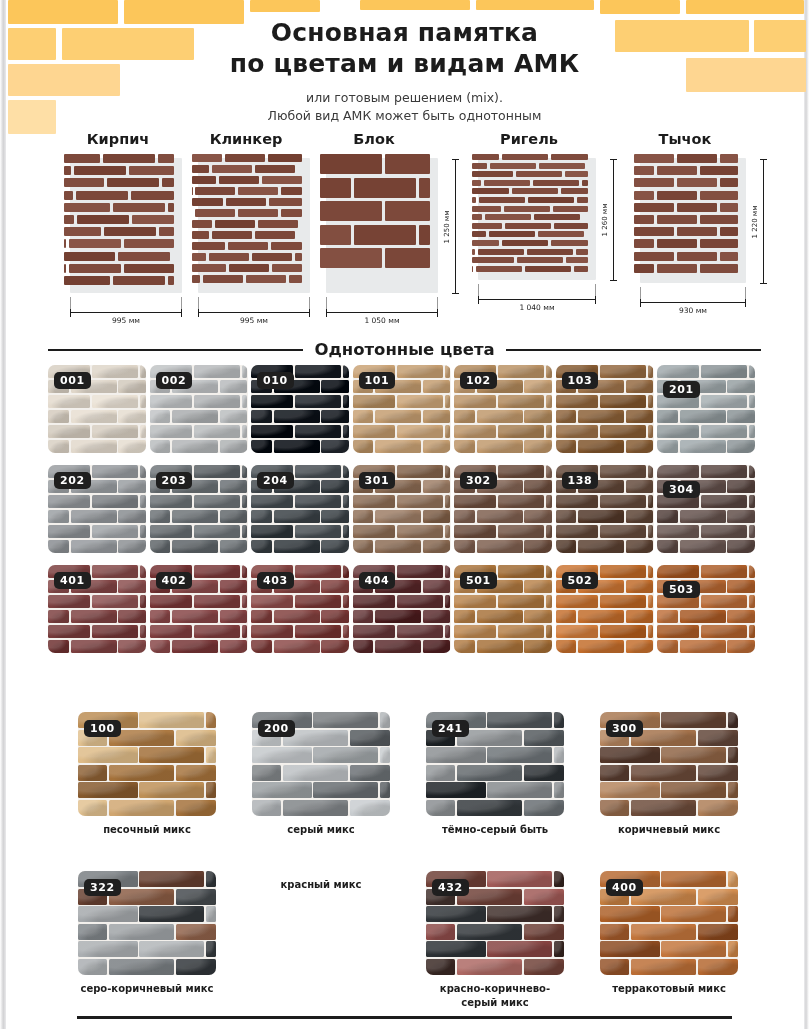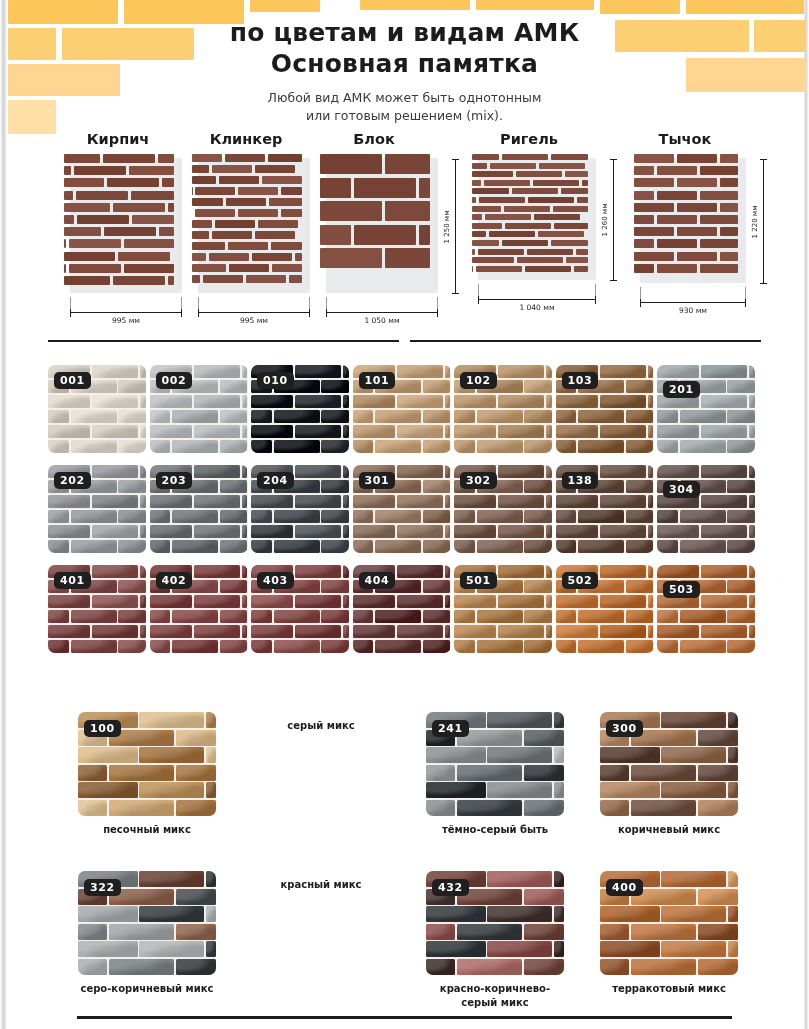--- a/index.html
+++ b/index.html
@@ -85,26 +85,26 @@
       <div class="deco" style="left: 686px; top: 0px; width: 118px; height: 14px; background: rgb(252, 198, 90);"></div>
       <div class="deco" style="left: 615px; top: 20px; width: 134px; height: 32px; background: rgb(253, 207, 115);"></div>
       <div class="deco" style="left: 754px; top: 20px; width: 52px; height: 32px; background: rgb(253, 207, 115);"></div>
       <div class="deco" style="left: 686px; top: 58px; width: 120px; height: 34px; background: rgb(254, 214, 145);"></div>
       <div class="deco" style="left: 360px; top: 0px; width: 110px; height: 10px; background: rgb(252, 198, 90);"></div>
       <div class="deco" style="left: 476px; top: 0px; width: 118px; height: 10px; background: rgb(252, 198, 90);"></div>
     </div>
 
   <div class="header">
     <div class="title">
+      <div>Основная памятка</div>
       <div>по цветам и видам АМК</div>
-      <div>Основная памятка</div>
     </div>
     <div class="subtitle">
+      <div>или готовым решением (mix).</div>
       <div>Любой вид АМК может быть однотонным</div>
-      <div>или готовым решением (mix).</div>
     </div>
   </div>
 
   <div class="types" id="types-row">
       <div class="type" style="left: 62px; width: 148px;">
         <div class="type-name" style="width: 112px;">Кирпич</div>
         <div class="panel-wrap" style="width: 148px; height: 145px;">
           <div class="panel-bg" style="left: 8px; top: 4px; width: 112px; height: 135px;"></div>
           <div class="panel-tex" style="left: 0px; top: 0px; width: 126px; height: 135px;">
             <div class="tbrick" style="left: 2px; top: 0px; width: 35.8032px; height: 9px; background: rgb(125, 73, 59);"></div>
@@ -357,20 +357,21 @@
       <div class="ext-r"></div>
       <div class="line"></div>
       <div class="cap-l"></div>
       <div class="cap-r"></div>
         <div class="lbl">930 мм</div>
       </div>
     </div>
 
   <div class="sect" style="top:340px;">
     <div class="rule"></div>
+    <div class="txt">Однотонные цвета</div>
     <div class="rule"></div>
   </div>
 
   <div class="grid" id="solid-grid" style="left:48px; top:365px;">
       <div class="sw" style="left: 0px; top: 0px; width: 98px;">
         <div class="sw-tile" style="width: 98px; height: 88px; background: rgb(243, 240, 236);">
           <div class="brick" style="left: 0px; top: 0px; width: 42.3752px; height: 13.3333px; background: radial-gradient(at 25% 20%, rgba(255, 255, 255, 0.16) 0px, rgba(255, 255, 255, 0.16) 35%, transparent 60%), radial-gradient(at 75% 80%, rgba(0, 0, 0, 0.13) 0px, rgba(0, 0, 0, 0.13) 40%, transparent 65%) rgb(216, 207, 194);"></div>
           <div class="brick" style="left: 44.1752px; top: 0px; width: 46.06px; height: 13.3333px; background: radial-gradient(at 25% 20%, rgba(255, 255, 255, 0.16) 0px, rgba(255, 255, 255, 0.16) 35%, transparent 60%), radial-gradient(at 75% 80%, rgba(0, 0, 0, 0.13) 0px, rgba(0, 0, 0, 0.13) 40%, transparent 65%) rgb(222, 213, 200);"></div>
           <div class="brick" style="left: 92.0352px; top: 0px; width: 5.9648px; height: 13.3333px; background: radial-gradient(at 25% 20%, rgba(255, 255, 255, 0.16) 0px, rgba(255, 255, 255, 0.16) 35%, transparent 60%), radial-gradient(at 75% 80%, rgba(0, 0, 0, 0.13) 0px, rgba(0, 0, 0, 0.13) 40%, transparent 65%) rgb(208, 199, 186);"></div>
           <div class="brick" style="left: 0px; top: 14.9333px; width: 20.727px; height: 13.3333px; background: radial-gradient(at 25% 20%, rgba(255, 255, 255, 0.16) 0px, rgba(255, 255, 255, 0.16) 35%, transparent 60%), radial-gradient(at 75% 80%, rgba(0, 0, 0, 0.13) 0px, rgba(0, 0, 0, 0.13) 40%, transparent 65%) rgb(211, 202, 189);"></div>
@@ -873,20 +874,41 @@
           <div class="brick" style="left: 61.4712px; top: 70.4px; width: 64.86px; height: 16px; background: radial-gradient(at 25% 20%, rgba(255, 255, 255, 0.16) 0px, rgba(255, 255, 255, 0.16) 35%, transparent 60%), radial-gradient(at 75% 80%, rgba(0, 0, 0, 0.13) 0px, rgba(0, 0, 0, 0.13) 40%, transparent 65%) rgb(189, 143, 86);"></div>
           <div class="brick" style="left: 128.131px; top: 70.4px; width: 9.8688px; height: 16px; background: radial-gradient(at 25% 20%, rgba(255, 255, 255, 0.16) 0px, rgba(255, 255, 255, 0.16) 35%, transparent 60%), radial-gradient(at 75% 80%, rgba(0, 0, 0, 0.13) 0px, rgba(0, 0, 0, 0.13) 40%, transparent 65%) rgb(137, 92, 48);"></div>
           <div class="brick" style="left: 0px; top: 88px; width: 29.187px; height: 16px; background: radial-gradient(at 25% 20%, rgba(255, 255, 255, 0.16) 0px, rgba(255, 255, 255, 0.16) 35%, transparent 60%), radial-gradient(at 75% 80%, rgba(0, 0, 0, 0.13) 0px, rgba(0, 0, 0, 0.13) 40%, transparent 65%) rgb(225, 193, 144);"></div>
           <div class="brick" style="left: 30.987px; top: 88px; width: 64.86px; height: 16px; background: radial-gradient(at 25% 20%, rgba(255, 255, 255, 0.16) 0px, rgba(255, 255, 255, 0.16) 35%, transparent 60%), radial-gradient(at 75% 80%, rgba(0, 0, 0, 0.13) 0px, rgba(0, 0, 0, 0.13) 40%, transparent 65%) rgb(208, 166, 112);"></div>
           <div class="brick" style="left: 97.647px; top: 88px; width: 40.353px; height: 16px; background: radial-gradient(at 25% 20%, rgba(255, 255, 255, 0.16) 0px, rgba(255, 255, 255, 0.16) 35%, transparent 60%), radial-gradient(at 75% 80%, rgba(0, 0, 0, 0.13) 0px, rgba(0, 0, 0, 0.13) 40%, transparent 65%) rgb(163, 112, 57);"></div>
           <div class="badge" style="left: 6px; top: 8px; min-width: 34px; height: 17px; padding: 0px 6px;">100</div>
         </div>
         <div class="cap">песочный микс</div>
       </div>
       <div class="sw" style="left: 204px; top: 0px; width: 138px;">
+        <div class="sw-tile" style="width: 138px; height: 104px; background: rgb(243, 240, 236);">
+          <div class="brick" style="left: 0px; top: 0px; width: 59.6712px; height: 16px; background: radial-gradient(at 25% 20%, rgba(255, 255, 255, 0.16) 0px, rgba(255, 255, 255, 0.16) 35%, transparent 60%), radial-gradient(at 75% 80%, rgba(0, 0, 0, 0.13) 0px, rgba(0, 0, 0, 0.13) 40%, transparent 65%) rgb(116, 121, 125);"></div>
+          <div class="brick" style="left: 61.4712px; top: 0px; width: 64.86px; height: 16px; background: radial-gradient(at 25% 20%, rgba(255, 255, 255, 0.16) 0px, rgba(255, 255, 255, 0.16) 35%, transparent 60%), radial-gradient(at 75% 80%, rgba(0, 0, 0, 0.13) 0px, rgba(0, 0, 0, 0.13) 40%, transparent 65%) rgb(120, 124, 127);"></div>
+          <div class="brick" style="left: 128.131px; top: 0px; width: 9.8688px; height: 16px; background: radial-gradient(at 25% 20%, rgba(255, 255, 255, 0.16) 0px, rgba(255, 255, 255, 0.16) 35%, transparent 60%), radial-gradient(at 75% 80%, rgba(0, 0, 0, 0.13) 0px, rgba(0, 0, 0, 0.13) 40%, transparent 65%) rgb(178, 182, 185);"></div>
+          <div class="brick" style="left: 0px; top: 17.6px; width: 29.187px; height: 16px; background: radial-gradient(at 25% 20%, rgba(255, 255, 255, 0.16) 0px, rgba(255, 255, 255, 0.16) 35%, transparent 60%), radial-gradient(at 75% 80%, rgba(0, 0, 0, 0.13) 0px, rgba(0, 0, 0, 0.13) 40%, transparent 65%) rgb(200, 204, 207);"></div>
+          <div class="brick" style="left: 30.987px; top: 17.6px; width: 64.86px; height: 16px; background: radial-gradient(at 25% 20%, rgba(255, 255, 255, 0.16) 0px, rgba(255, 255, 255, 0.16) 35%, transparent 60%), radial-gradient(at 75% 80%, rgba(0, 0, 0, 0.13) 0px, rgba(0, 0, 0, 0.13) 40%, transparent 65%) rgb(189, 193, 196);"></div>
+          <div class="brick" style="left: 97.647px; top: 17.6px; width: 40.353px; height: 16px; background: radial-gradient(at 25% 20%, rgba(255, 255, 255, 0.16) 0px, rgba(255, 255, 255, 0.16) 35%, transparent 60%), radial-gradient(at 75% 80%, rgba(0, 0, 0, 0.13) 0px, rgba(0, 0, 0, 0.13) 40%, transparent 65%) rgb(84, 89, 93);"></div>
+          <div class="brick" style="left: 0px; top: 35.2px; width: 59.6712px; height: 16px; background: radial-gradient(at 25% 20%, rgba(255, 255, 255, 0.16) 0px, rgba(255, 255, 255, 0.16) 35%, transparent 60%), radial-gradient(at 75% 80%, rgba(0, 0, 0, 0.13) 0px, rgba(0, 0, 0, 0.13) 40%, transparent 65%) rgb(196, 200, 203);"></div>
+          <div class="brick" style="left: 61.4712px; top: 35.2px; width: 64.86px; height: 16px; background: radial-gradient(at 25% 20%, rgba(255, 255, 255, 0.16) 0px, rgba(255, 255, 255, 0.16) 35%, transparent 60%), radial-gradient(at 75% 80%, rgba(0, 0, 0, 0.13) 0px, rgba(0, 0, 0, 0.13) 40%, transparent 65%) rgb(160, 165, 168);"></div>
+          <div class="brick" style="left: 128.131px; top: 35.2px; width: 9.8688px; height: 16px; background: radial-gradient(at 25% 20%, rgba(255, 255, 255, 0.16) 0px, rgba(255, 255, 255, 0.16) 35%, transparent 60%), radial-gradient(at 75% 80%, rgba(0, 0, 0, 0.13) 0px, rgba(0, 0, 0, 0.13) 40%, transparent 65%) rgb(201, 205, 208);"></div>
+          <div class="brick" style="left: 0px; top: 52.8px; width: 29.187px; height: 16px; background: radial-gradient(at 25% 20%, rgba(255, 255, 255, 0.16) 0px, rgba(255, 255, 255, 0.16) 35%, transparent 60%), radial-gradient(at 75% 80%, rgba(0, 0, 0, 0.13) 0px, rgba(0, 0, 0, 0.13) 40%, transparent 65%) rgb(129, 133, 136);"></div>
+          <div class="brick" style="left: 30.987px; top: 52.8px; width: 64.86px; height: 16px; background: radial-gradient(at 25% 20%, rgba(255, 255, 255, 0.16) 0px, rgba(255, 255, 255, 0.16) 35%, transparent 60%), radial-gradient(at 75% 80%, rgba(0, 0, 0, 0.13) 0px, rgba(0, 0, 0, 0.13) 40%, transparent 65%) rgb(188, 192, 195);"></div>
+          <div class="brick" style="left: 97.647px; top: 52.8px; width: 40.353px; height: 16px; background: radial-gradient(at 25% 20%, rgba(255, 255, 255, 0.16) 0px, rgba(255, 255, 255, 0.16) 35%, transparent 60%), radial-gradient(at 75% 80%, rgba(0, 0, 0, 0.13) 0px, rgba(0, 0, 0, 0.13) 40%, transparent 65%) rgb(106, 111, 115);"></div>
+          <div class="brick" style="left: 0px; top: 70.4px; width: 59.6712px; height: 16px; background: radial-gradient(at 25% 20%, rgba(255, 255, 255, 0.16) 0px, rgba(255, 255, 255, 0.16) 35%, transparent 60%), radial-gradient(at 75% 80%, rgba(0, 0, 0, 0.13) 0px, rgba(0, 0, 0, 0.13) 40%, transparent 65%) rgb(153, 158, 161);"></div>
+          <div class="brick" style="left: 61.4712px; top: 70.4px; width: 64.86px; height: 16px; background: radial-gradient(at 25% 20%, rgba(255, 255, 255, 0.16) 0px, rgba(255, 255, 255, 0.16) 35%, transparent 60%), radial-gradient(at 75% 80%, rgba(0, 0, 0, 0.13) 0px, rgba(0, 0, 0, 0.13) 40%, transparent 65%) rgb(103, 108, 112);"></div>
+          <div class="brick" style="left: 128.131px; top: 70.4px; width: 9.8688px; height: 16px; background: radial-gradient(at 25% 20%, rgba(255, 255, 255, 0.16) 0px, rgba(255, 255, 255, 0.16) 35%, transparent 60%), radial-gradient(at 75% 80%, rgba(0, 0, 0, 0.13) 0px, rgba(0, 0, 0, 0.13) 40%, transparent 65%) rgb(93, 98, 102);"></div>
+          <div class="brick" style="left: 0px; top: 88px; width: 29.187px; height: 16px; background: radial-gradient(at 25% 20%, rgba(255, 255, 255, 0.16) 0px, rgba(255, 255, 255, 0.16) 35%, transparent 60%), radial-gradient(at 75% 80%, rgba(0, 0, 0, 0.13) 0px, rgba(0, 0, 0, 0.13) 40%, transparent 65%) rgb(174, 178, 181);"></div>
+          <div class="brick" style="left: 30.987px; top: 88px; width: 64.86px; height: 16px; background: radial-gradient(at 25% 20%, rgba(255, 255, 255, 0.16) 0px, rgba(255, 255, 255, 0.16) 35%, transparent 60%), radial-gradient(at 75% 80%, rgba(0, 0, 0, 0.13) 0px, rgba(0, 0, 0, 0.13) 40%, transparent 65%) rgb(128, 132, 135);"></div>
+          <div class="brick" style="left: 97.647px; top: 88px; width: 40.353px; height: 16px; background: radial-gradient(at 25% 20%, rgba(255, 255, 255, 0.16) 0px, rgba(255, 255, 255, 0.16) 35%, transparent 60%), radial-gradient(at 75% 80%, rgba(0, 0, 0, 0.13) 0px, rgba(0, 0, 0, 0.13) 40%, transparent 65%) rgb(200, 204, 207);"></div>
+          <div class="badge" style="left: 6px; top: 8px; min-width: 34px; height: 17px; padding: 0px 6px;">200</div>
+        </div>
         <div class="cap">серый микс</div>
       </div>
       <div class="sw" style="left: 378px; top: 0px; width: 138px;">
         <div class="sw-tile" style="width: 138px; height: 104px; background: rgb(243, 240, 236);">
           <div class="brick" style="left: 0px; top: 0px; width: 59.6712px; height: 16px; background: radial-gradient(at 25% 20%, rgba(255, 255, 255, 0.16) 0px, rgba(255, 255, 255, 0.16) 35%, transparent 60%), radial-gradient(at 75% 80%, rgba(0, 0, 0, 0.13) 0px, rgba(0, 0, 0, 0.13) 40%, transparent 65%) rgb(113, 119, 123);"></div>
           <div class="brick" style="left: 61.4712px; top: 0px; width: 64.86px; height: 16px; background: radial-gradient(at 25% 20%, rgba(255, 255, 255, 0.16) 0px, rgba(255, 255, 255, 0.16) 35%, transparent 60%), radial-gradient(at 75% 80%, rgba(0, 0, 0, 0.13) 0px, rgba(0, 0, 0, 0.13) 40%, transparent 65%) rgb(80, 86, 90);"></div>
           <div class="brick" style="left: 128.131px; top: 0px; width: 9.8688px; height: 16px; background: radial-gradient(at 25% 20%, rgba(255, 255, 255, 0.16) 0px, rgba(255, 255, 255, 0.16) 35%, transparent 60%), radial-gradient(at 75% 80%, rgba(0, 0, 0, 0.13) 0px, rgba(0, 0, 0, 0.13) 40%, transparent 65%) rgb(53, 58, 62);"></div>
           <div class="brick" style="left: 0px; top: 17.6px; width: 29.187px; height: 16px; background: radial-gradient(at 25% 20%, rgba(255, 255, 255, 0.16) 0px, rgba(255, 255, 255, 0.16) 35%, transparent 60%), radial-gradient(at 75% 80%, rgba(0, 0, 0, 0.13) 0px, rgba(0, 0, 0, 0.13) 40%, transparent 65%) rgb(29, 34, 38);"></div>
           <div class="brick" style="left: 30.987px; top: 17.6px; width: 64.86px; height: 16px; background: radial-gradient(at 25% 20%, rgba(255, 255, 255, 0.16) 0px, rgba(255, 255, 255, 0.16) 35%, transparent 60%), radial-gradient(at 75% 80%, rgba(0, 0, 0, 0.13) 0px, rgba(0, 0, 0, 0.13) 40%, transparent 65%) rgb(147, 151, 154);"></div>
           <div class="brick" style="left: 97.647px; top: 17.6px; width: 40.353px; height: 16px; background: radial-gradient(at 25% 20%, rgba(255, 255, 255, 0.16) 0px, rgba(255, 255, 255, 0.16) 35%, transparent 60%), radial-gradient(at 75% 80%, rgba(0, 0, 0, 0.13) 0px, rgba(0, 0, 0, 0.13) 40%, transparent 65%) rgb(83, 89, 93);"></div>

